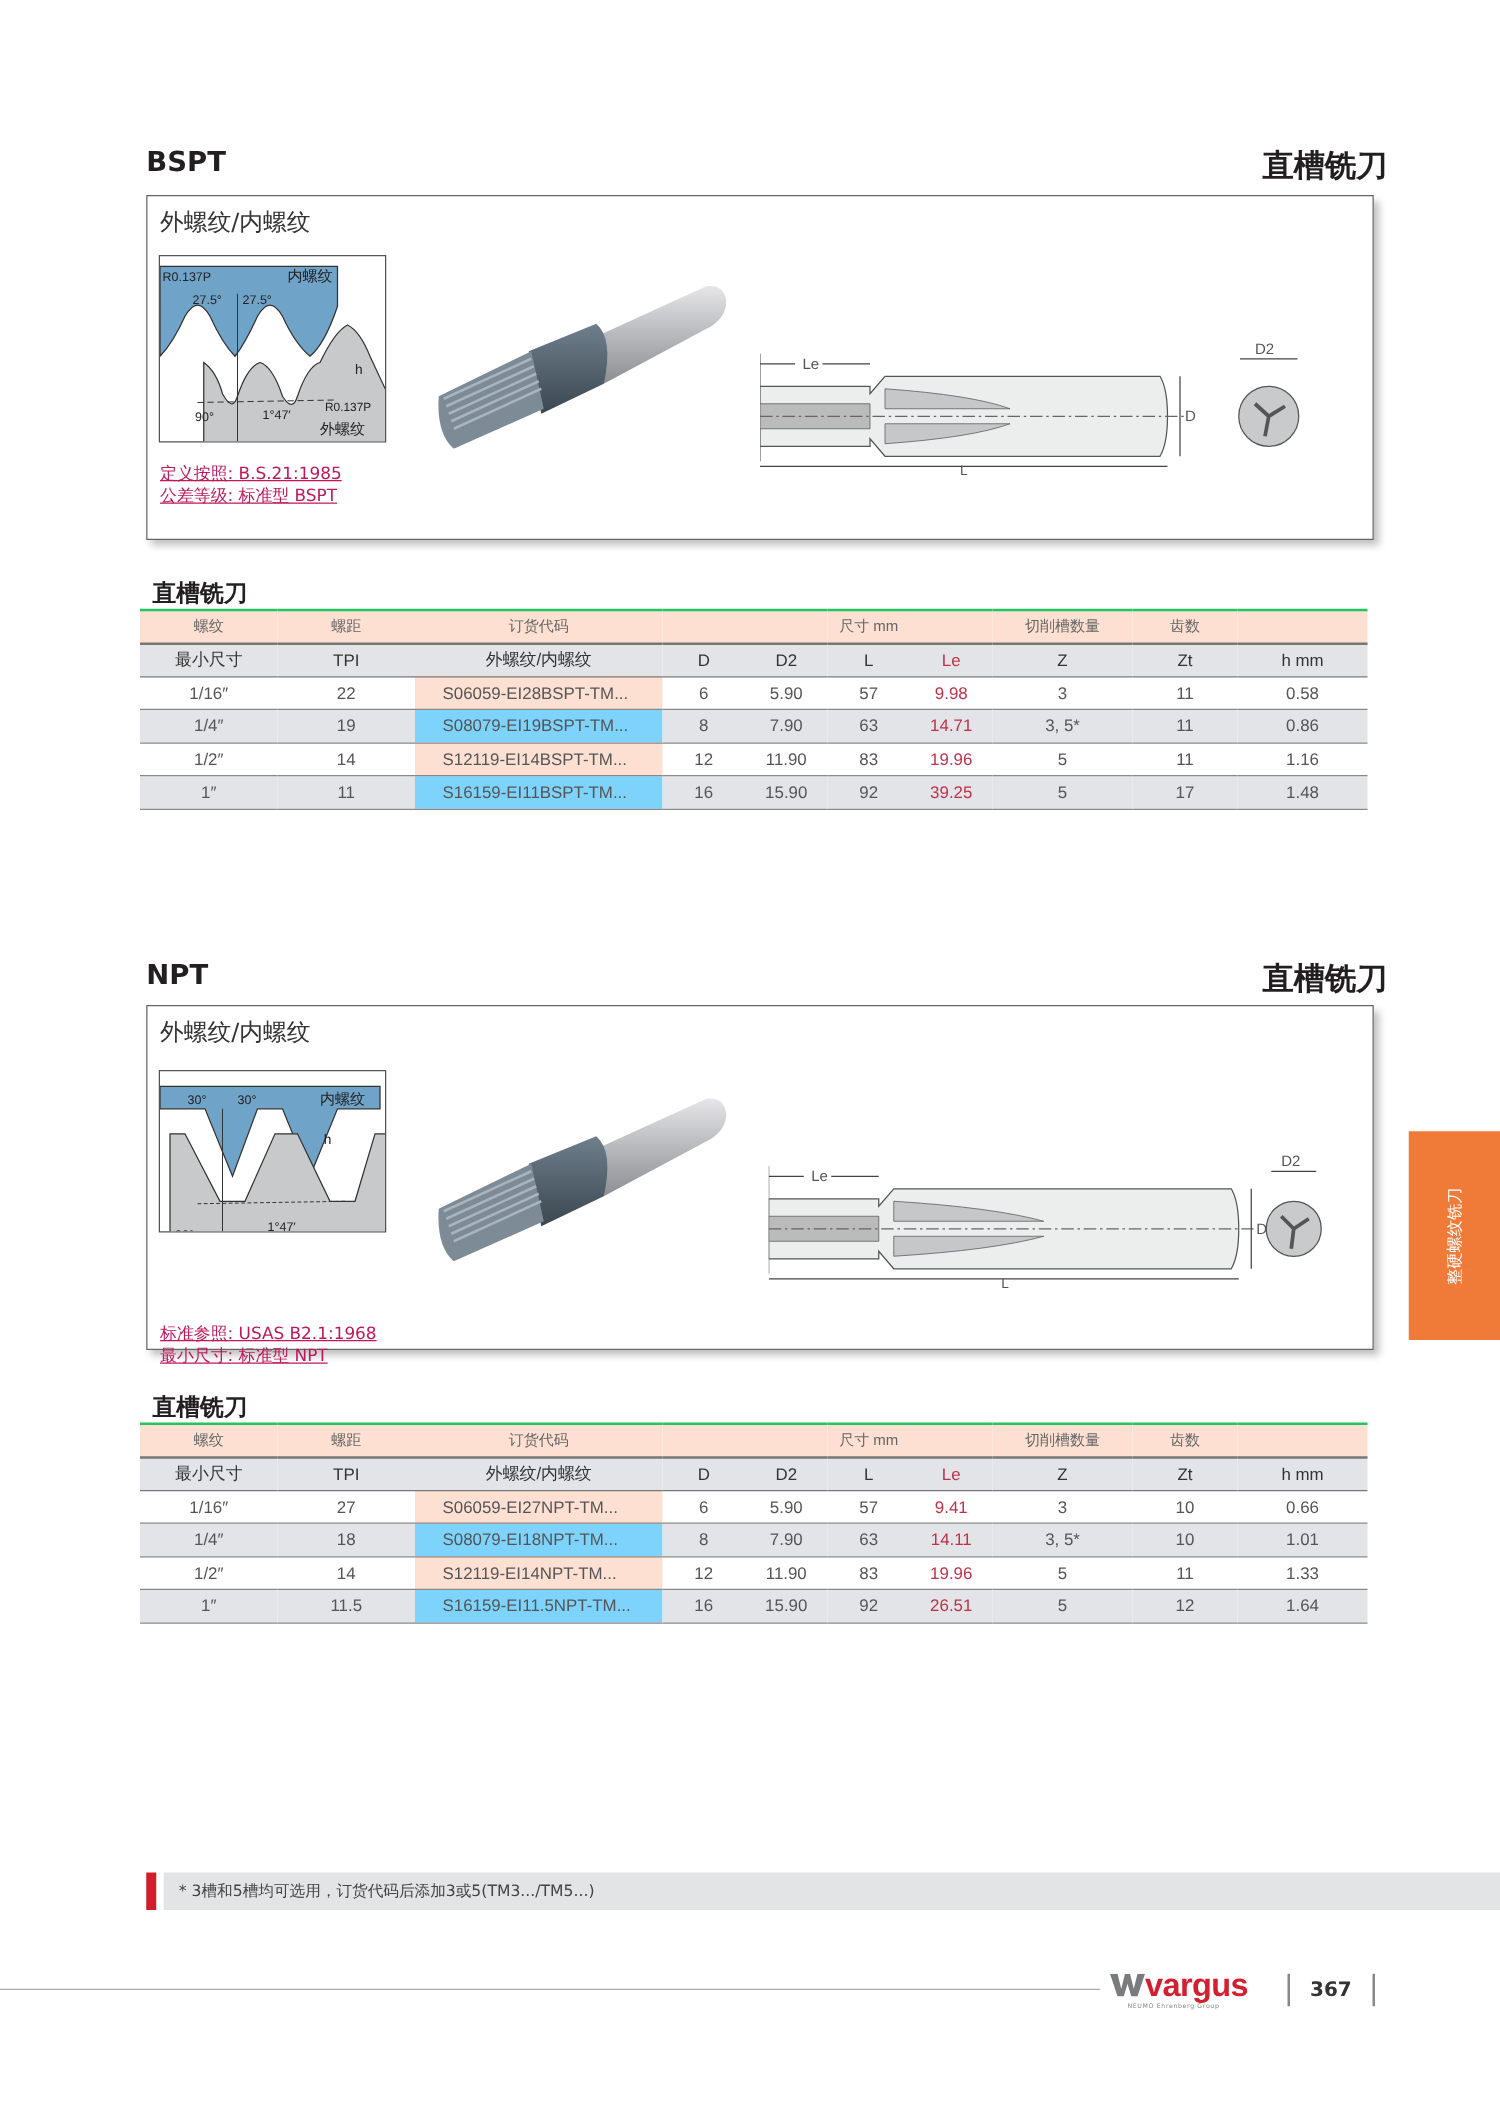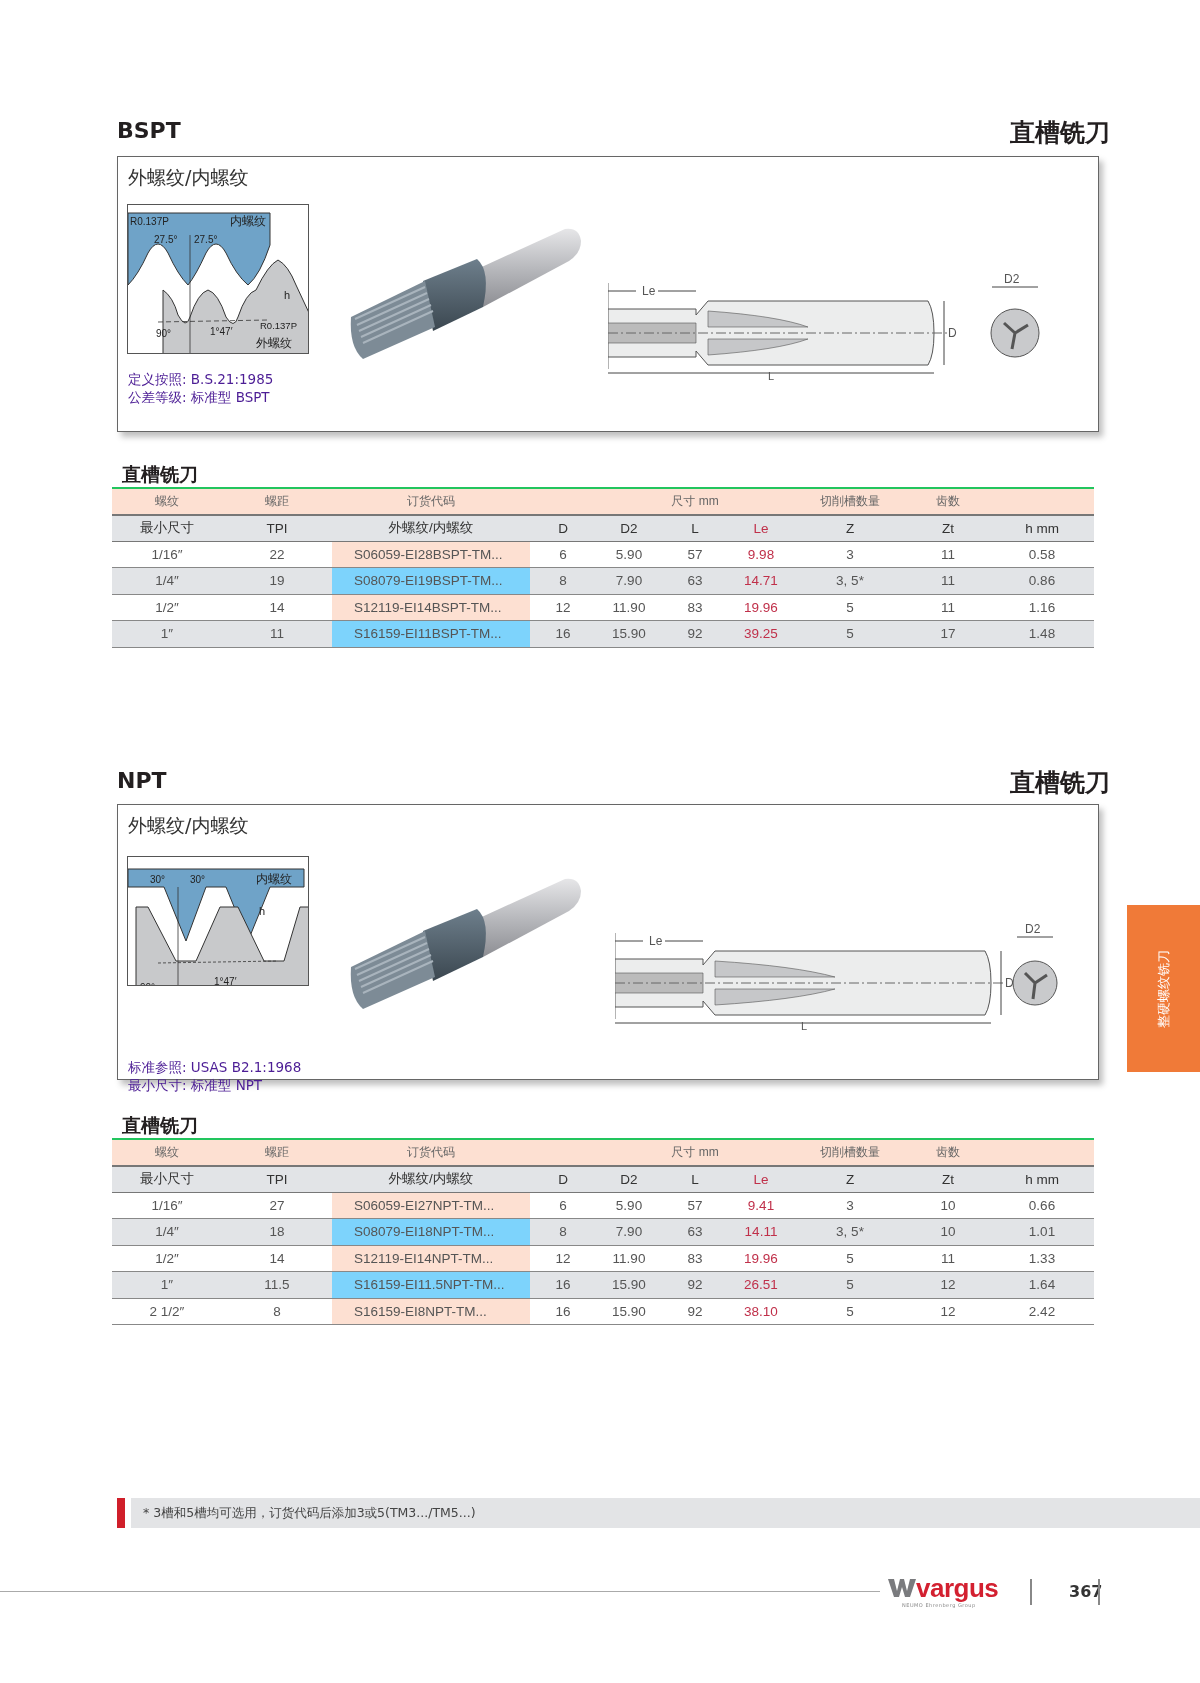--- a/index.html
+++ b/index.html
@@ -2,21 +2,21 @@
 <html><head>
 <meta charset="utf-8">
 <style>
   * { box-sizing: border-box; margin: 0; padding: 0; }
   body { width: 1200px; height: 1683px; background: #ffffff; position: relative; font-family: "DejaVu Sans", "Liberation Sans", sans-serif; color: #2a2a2a; overflow: hidden; }
   .sec-title { position: absolute; font-weight: bold; font-size: 22px; color: #231f20; }
   .sec-title-right { position: absolute; font-weight: bold; font-size: 25px; color: #231f20; right: 90px; }
   .panel { position: absolute; left: 117px; width: 982px; border: 1.5px solid #666; background: #fff; box-shadow: 4px 5px 6px rgba(0,0,0,0.25); }
   .panel-title { position: absolute; left: 10px; top: 8px; font-size: 19px; color: #333; }
   .profile { position: absolute; left: 9px; width: 182px; border: 1.5px solid #555; background: #fff; overflow: hidden; }
-  .std-lines { position: absolute; left: 10px; font-size: 13.5px; line-height: 18px; color: #4c1d95; }
+  .std-lines { position: absolute; left: 10px; font-size: 13.5px; line-height: 18px; color: #be185d; text-decoration: underline; }
   .tool3d { position: absolute; }
   .drawing { position: absolute; }
   .sub-title { position: absolute; left: 122px; font-weight: bold; font-size: 19px; color: #231f20; }
   table.spec { position: absolute; left: 112px; width: 982px; border-collapse: collapse; font-family: "Liberation Sans", sans-serif; font-size: 13.5px; color: #555; border-top: 2px solid #22c55e; }
   table.spec td, table.spec th { height: 26.5px; text-align: center; font-weight: normal; }
   table.spec tr.h1 th { background: #fde0d2; font-size: 12px; color: #666; border-bottom: 2px solid #777; }
   table.spec tr.h2 th { background: #e2e4e7; font-size: 13.5px; color: #333; border-bottom: 1.5px solid #777; }
   table.spec tr.h2 th.le { color: #c0304a; }
   table.spec tbody tr { border-bottom: 1.5px solid #888; }
   table.spec tbody tr.alt td { background: #e2e4e7; }
@@ -27,21 +27,21 @@
   .side-tab span { position: absolute; left: 50%; top: 50%; transform: translate(-50%,-50%) rotate(-90deg); white-space: nowrap; color: #fff; font-size: 13px; }
   .footnote { position: absolute; left: 117px; top: 1498px; width: 1140px; height: 30px; padding-left: 36px; }
   .footnote .bar { position: absolute; left: 0; top: 0; width: 8px; height: 30px; background: #d01f2a; }
   .footnote .box { position: absolute; left: 14px; top: 0; right: 0; height: 30px; background: #e3e4e6; font-size: 12.5px; line-height: 30px; padding-left: 12px; color: #444; }
   .footer-line { position: absolute; left: 0; top: 1591px; width: 880px; height: 1px; background: #aaa; }
   .logo { position: absolute; left: 888px; top: 1577px; }
   .logo .word { font-family: "Liberation Sans", sans-serif; font-weight: bold; color: #d32030; font-size: 26px; letter-spacing: -0.5px; position: absolute; left: 28px; top: -4px; }
   .logo .sub { position: absolute; left: 14px; top: 25px; font-size: 5px; color: #888; white-space: nowrap; letter-spacing: 0.5px; }
   .pg-sep1 { position: absolute; left: 1030px; top: 1579px; width: 1.5px; height: 26px; background: #888; }
   .pg-sep2 { position: absolute; left: 1098px; top: 1579px; width: 1.5px; height: 26px; background: #888; }
-  .page-num { position: absolute; left: 1048px; top: 1582px; font-weight: bold; font-size: 16px; color: #333; margin-left: 21px; }
+  .page-num { position: absolute; left: 1048px; top: 1582px; font-weight: bold; font-size: 16px; color: #333; }
 </style>
 </head>
 <body>
 
 <div class="sec-title" style="left:117px; top:118px;">BSPT</div>
 <div class="sec-title-right" style="top:116px;">直槽铣刀</div>
 
 <div class="panel" style="top:156px; height:276px;">
   <div class="panel-title">外螺纹/内螺纹</div>
 
@@ -334,32 +334,20 @@
       <td>11.5</td>
       <td class="code">S16159-EI11.5NPT-TM...</td>
       <td>16</td>
       <td>15.90</td>
       <td>92</td>
       <td class="le">26.51</td>
       <td>5</td>
       <td>12</td>
       <td>1.64</td>
     </tr>
-    <tr>
-      <td>2 1/2″</td>
-      <td>8</td>
-      <td class="code">S16159-EI8NPT-TM...</td>
-      <td>16</td>
-      <td>15.90</td>
-      <td>92</td>
-      <td class="le">38.10</td>
-      <td>5</td>
-      <td>12</td>
-      <td>2.42</td>
-    </tr>
   </tbody>
 </table>
 
 <div class="side-tab">
   <span>整硬螺纹铣刀</span>
 </div>
 
 <div class="footnote">
   <div class="bar"></div>
   <div class="box">*  3槽和5槽均可选用，订货代码后添加3或5(TM3.../TM5...)</div>

